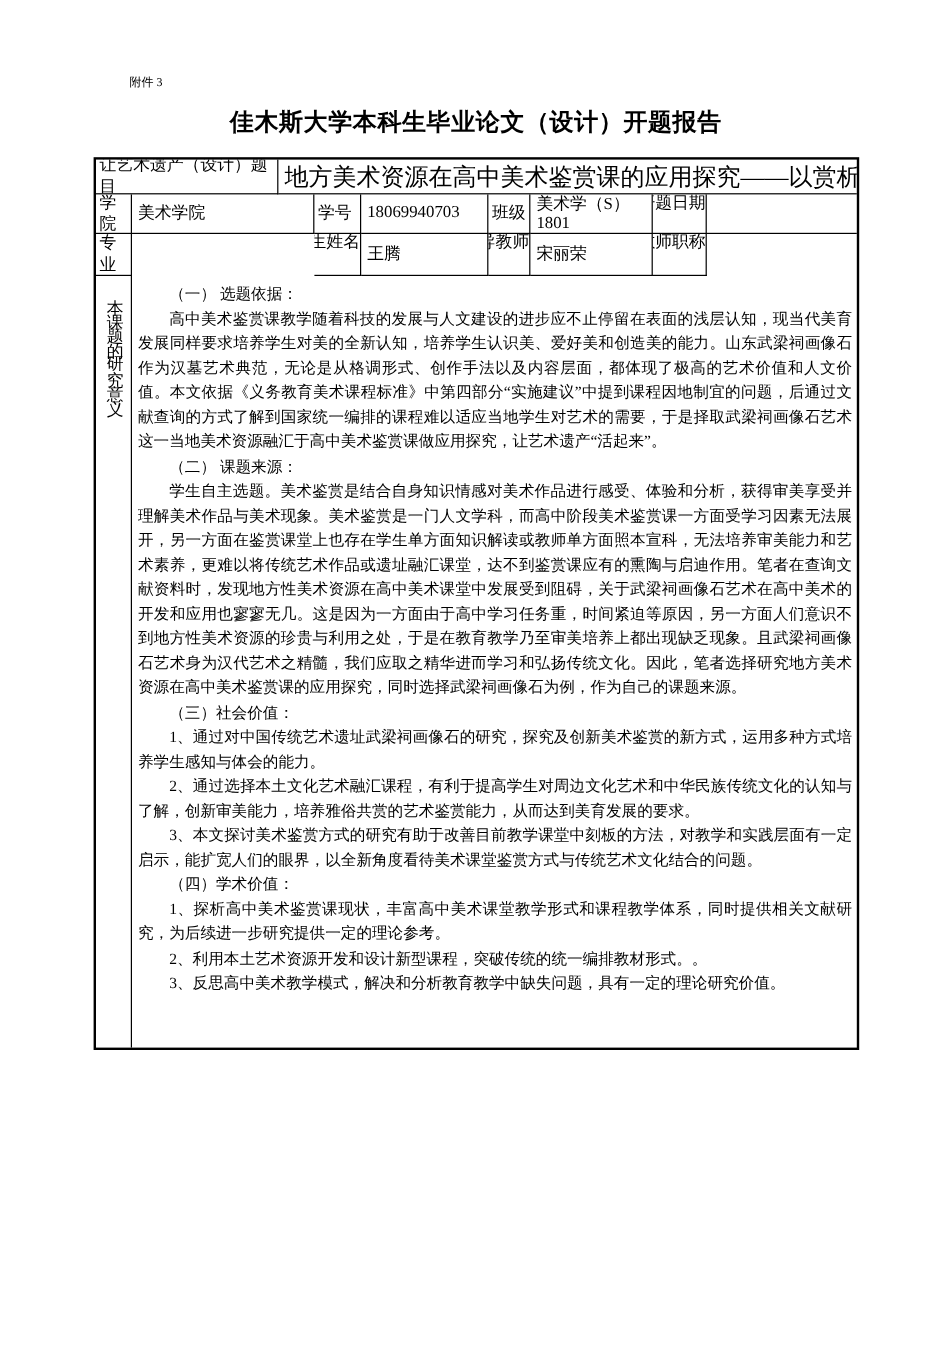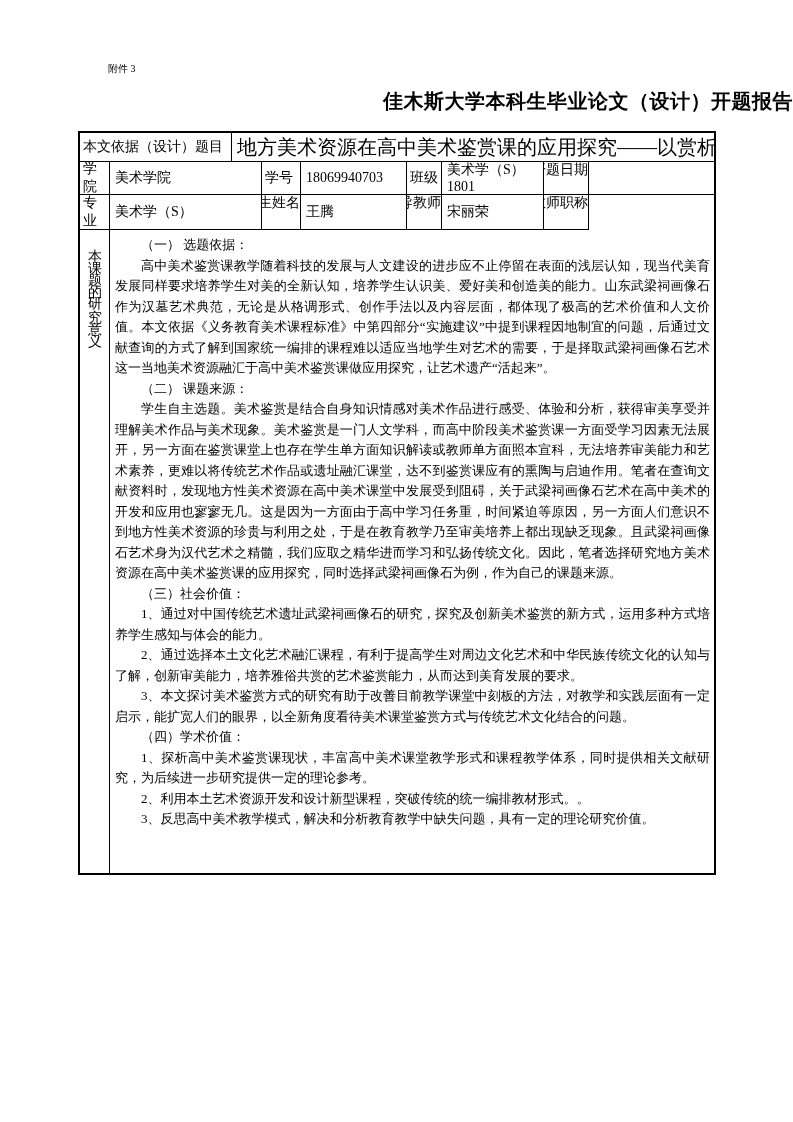--- a/index.html
+++ b/index.html
@@ -8,21 +8,21 @@
     width: 793px; height: 1122px; position: relative;
     font-family: "Liberation Serif", "DejaVu Serif", serif;
     color: #000000;
   }
   .attachment {
     position: absolute; left: 108px; top: 62px;
     font-size: 10px;
   }
   .doc-title {
     position: absolute; left: 0; top: 88px; width: 793px;
-    text-align: right; font-size: 20px; font-weight: bold;
+    text-align: center; font-size: 20px; font-weight: bold;
     letter-spacing: 0.5px;
   }
   .form-table {
     position: absolute; left: 78px; top: 131px;
     width: 638px; height: 744px;
     border: 2px solid #000;
   }
   .cell {
     position: absolute; border-right: 1px solid #000; border-bottom: 1px solid #000;
     font-size: 14px; overflow: hidden;
@@ -53,37 +53,36 @@
   }
 </style>
 </head>
 <body>
 
 <div class="attachment">附件 3</div>
 <div class="doc-title">佳木斯大学本科生毕业论文（设计）开题报告</div>
 
 <div class="form-table">
 
-  <div class="cell lbl" style="left:0; top:0; width:152px; height:29px;">本文依据（设计）题目</div>
+  <div class="cell lbl" style="left:0; top:0; width:152px; height:29px;">让艺术遗产（设计）题目</div>
   <div class="cell topic-val no-right" style="left:152px; top:0; width:482px; height:29px;">地方美术资源在高中美术鉴赏课的应用探究——以赏析山东武梁祠画像石为例</div>
 
   <div class="cell lbl" style="left:0; top:29px; width:30px; height:33px;">学院</div>
   <div class="cell val" style="left:30px; top:29px; width:152px; height:33px;">美术学院</div>
   <div class="cell lbl" style="left:182px; top:29px; width:39px; height:33px;">学号</div>
   <div class="cell val" style="left:221px; top:29px; width:106px; height:33px;">18069940703</div>
   <div class="cell lbl" style="left:327px; top:29px; width:35px; height:33px;">班级</div>
   <div class="cell val" style="left:362px; top:29px; width:102px; height:33px;">美术学（S）1801</div>
   <div class="cell two-line" style="left:464px; top:29px; width:45px; height:33px;">
     <span>开题</span>
     <span>日期</span>
   </div>
   <div class="cell val no-right" style="left:509px; top:29px; width:125px; height:33px;"></div>
 
   <div class="cell lbl" style="left:0; top:62px; width:30px; height:35px;">专业</div>
-  <div class="cell val" style="left:30px; top:62px; width:152px; height:35px;">美术学（S）</div>
   <div class="cell two-line" style="left:182px; top:62px; width:39px; height:35px;">
     <span>学 生</span>
     <span>姓名</span>
   </div>
   <div class="cell val" style="left:221px; top:62px; width:106px; height:35px;">王腾</div>
   <div class="cell two-line" style="left:327px; top:62px; width:35px; height:35px;">
     <span>指 导</span>
     <span>教师</span>
   </div>
   <div class="cell val" style="left:362px; top:62px; width:102px; height:35px;">宋丽荣</div>

